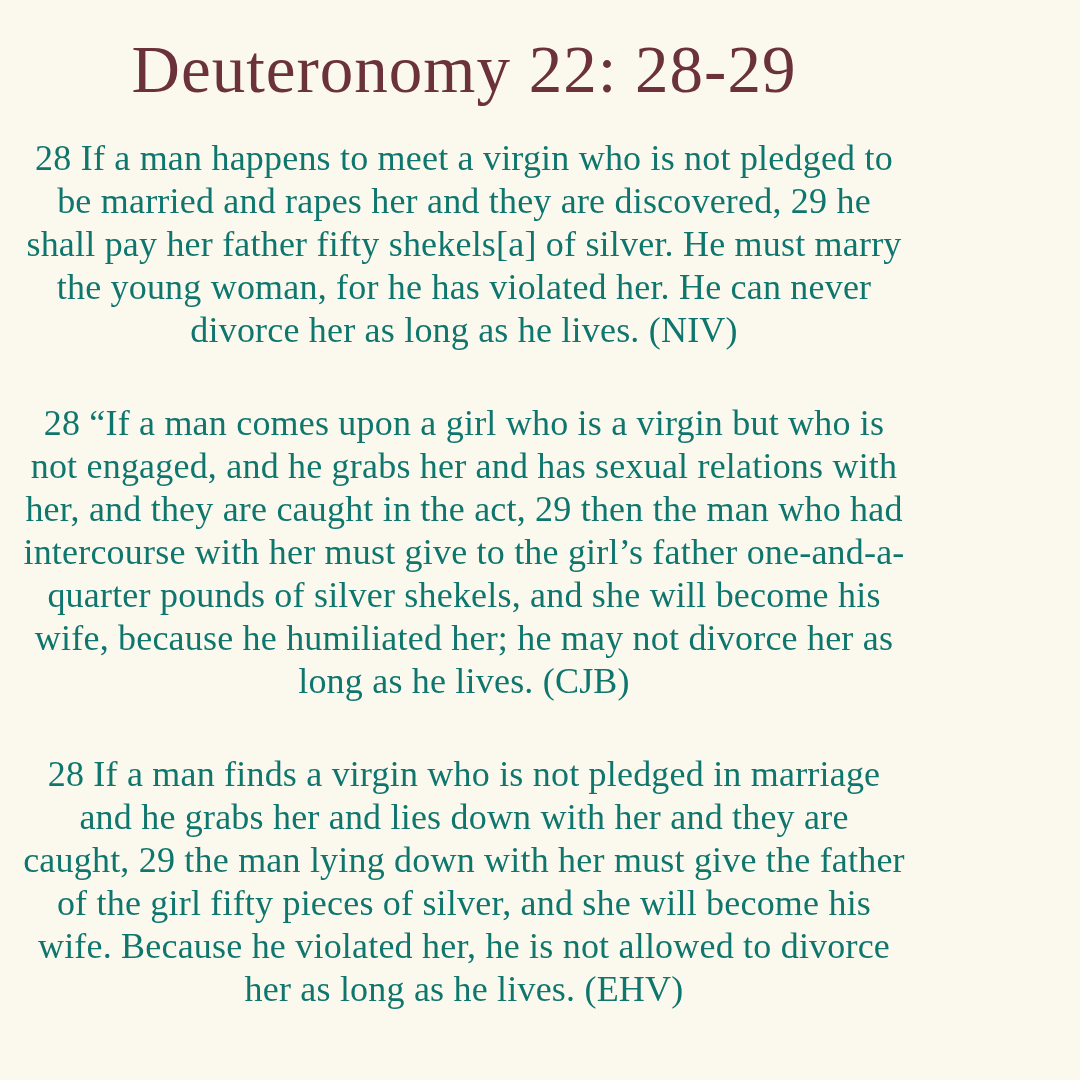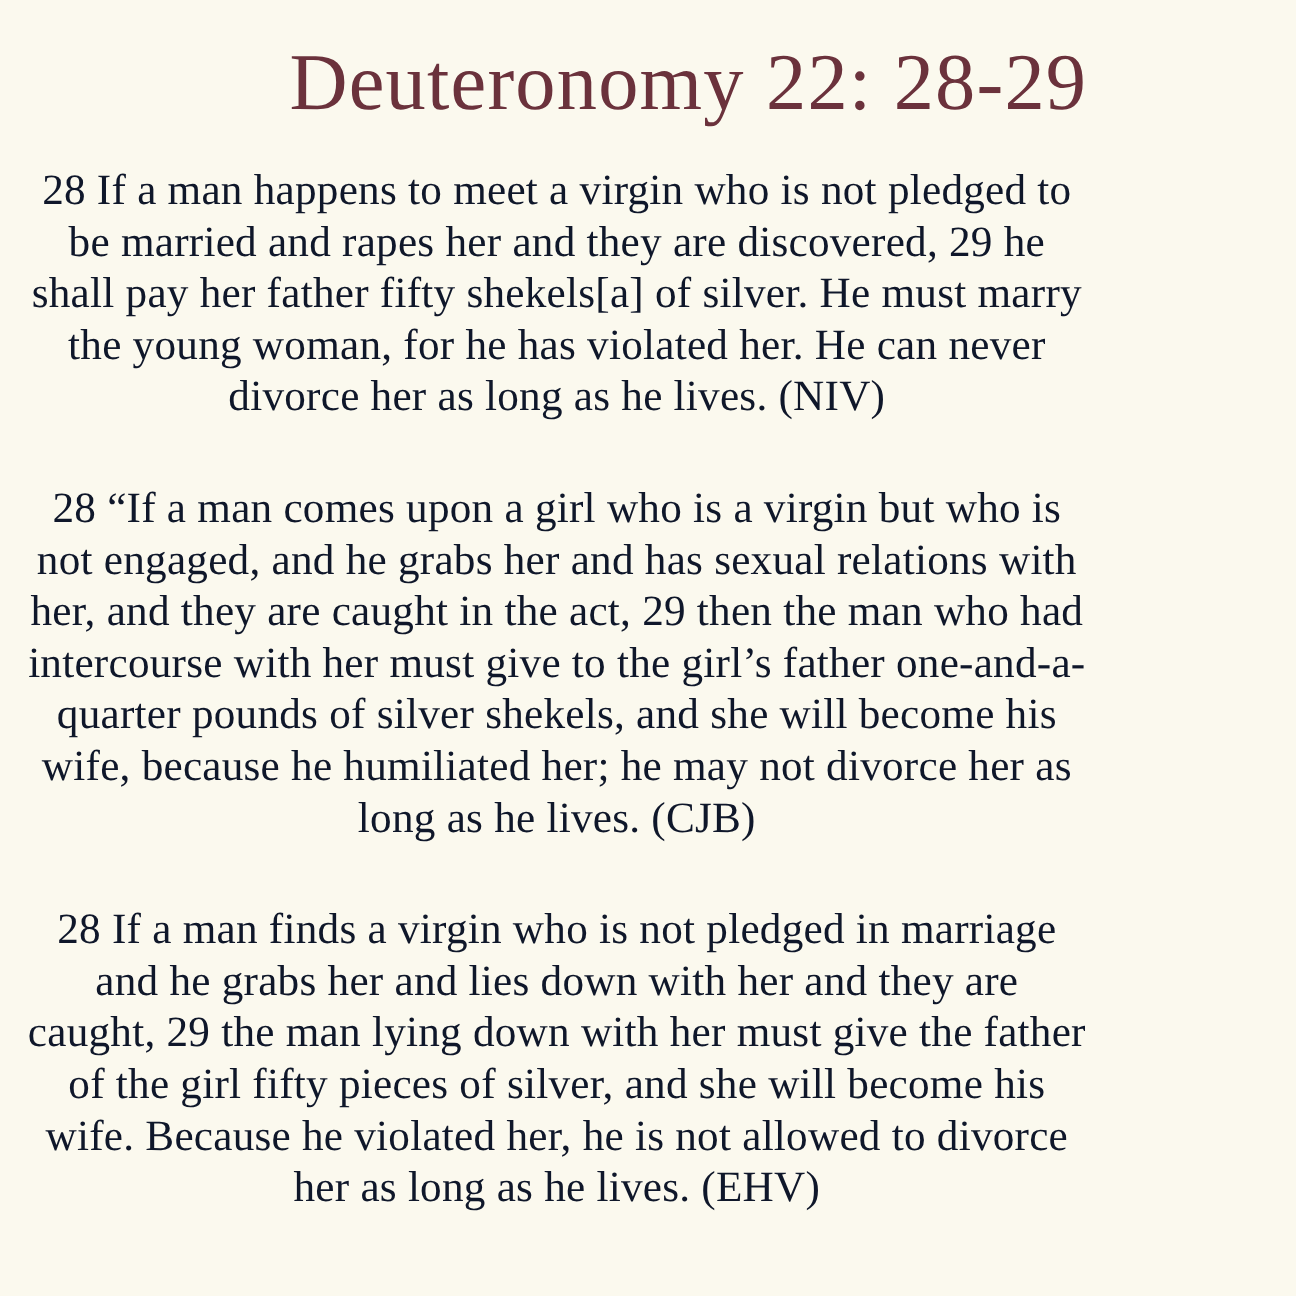--- a/index.html
+++ b/index.html
@@ -13,38 +13,38 @@
     overflow: hidden;
     font-family: "Liberation Serif", "DejaVu Serif", serif;
   }
   .quote-card {
     width: 928px;
     height: 1080px;
     box-sizing: border-box;
     padding: 26px 22px 0 22px;
     display: flex;
     flex-direction: column;
-    align-items: flex-end;
+    align-items: center;
     text-align: center;
     color: #6b323c;
   }
   .quote-title {
     font-size: 67px;
     font-weight: 400;
     line-height: 1.0;
     margin: 10px 0 34px 0;
     letter-spacing: 1px;
     color: #6b323c;
   }
   .verse-paragraph {
     font-size: 36px;
     line-height: 1.195;
     margin: 0 0 50px 0;
     max-width: 1036px;
-    color: #0f172a;
+    color: #0f766e;
     letter-spacing: 0.2px;
   }
 </style>
 </head>
 <body>
 
 <div class="quote-card">
   <h1 class="quote-title">Deuteronomy 22: 28-29</h1>
 
   <p class="verse-paragraph">28 If a man happens to meet a virgin who is not pledged to be married and rapes her and they are discovered, 29 he shall pay her father fifty shekels[a] of silver. He must marry the young woman, for he has violated her. He can never divorce her as long as he lives. (NIV)</p>

